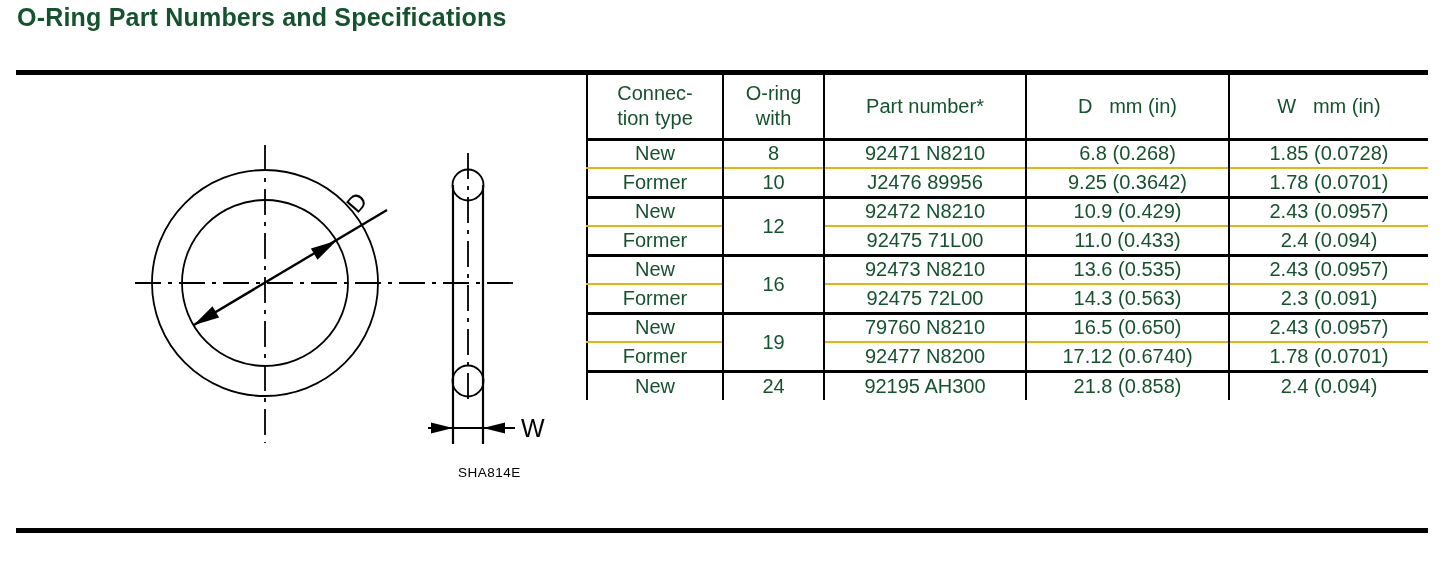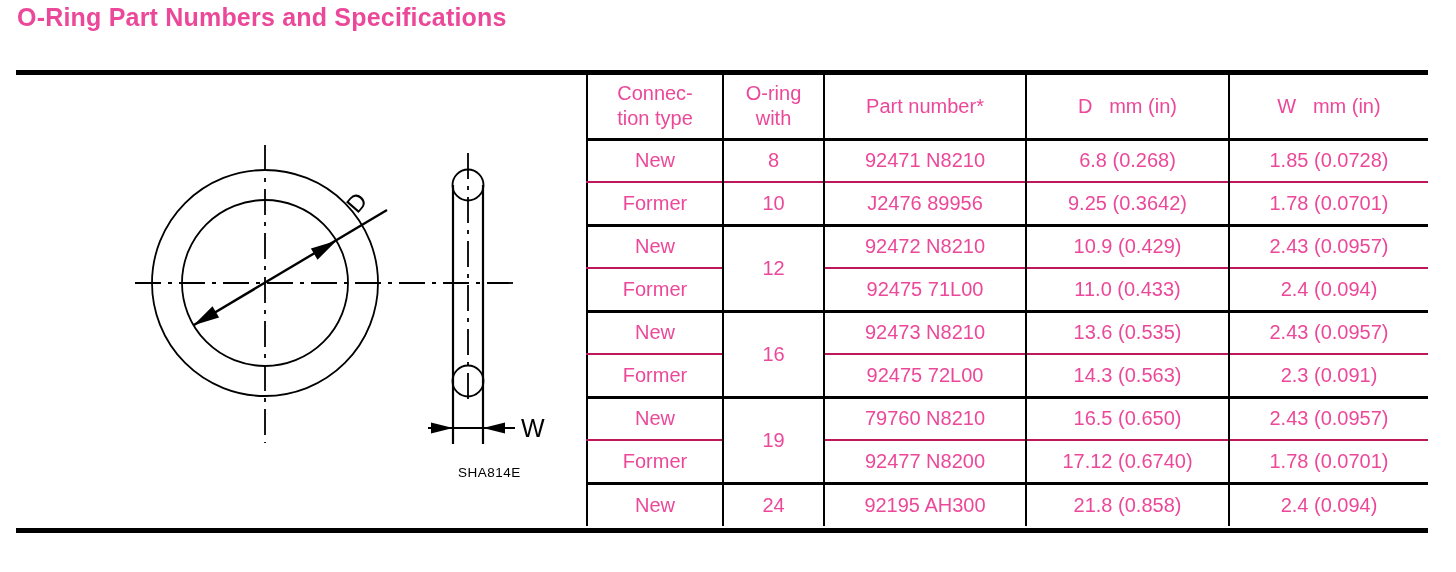--- a/index.html
+++ b/index.html
@@ -3,21 +3,21 @@
 <meta charset="utf-8">
 <style>
   * { margin: 0; padding: 0; box-sizing: border-box; }
   html, body { background: #fff; }
   .page {
     position: relative;
     width: 1456px;
     height: 572px;
     background: #ffffff;
     font-family: "Liberation Sans", sans-serif;
-    color: #ec4899;
+    color: #14532d;
     overflow: hidden;
   }
   .title {
     position: absolute;
     left: 17px; top: 3px;
     font-size: 25px;
     font-weight: 700;
     letter-spacing: 0.2px;
   }
   .rule {
@@ -54,22 +54,22 @@
     font-weight: 400;
     padding: 0;
   }
   .spec-table th.last, .spec-table td.last { border-right: none; }
   .spec-table th {
     height: 64px;
     border-bottom: 3px solid #000;
     white-space: pre-line;
     line-height: 1.25;
   }
-  .spec-table td { height: 43px; }
-  .spec-table tr.thin td { border-top: 2px solid #be185d; }
+  .spec-table td { height: 29px; }
+  .spec-table tr.thin td { border-top: 2px solid #eab308; }
   .spec-table tr.thick td { border-top: 3px solid #000; }
 </style>
 </head>
 <body>
 
 <div class="page">
 
   <div class="title">O-Ring Part Numbers and Specifications</div>
 
   <div class="rule rule-top"></div>

